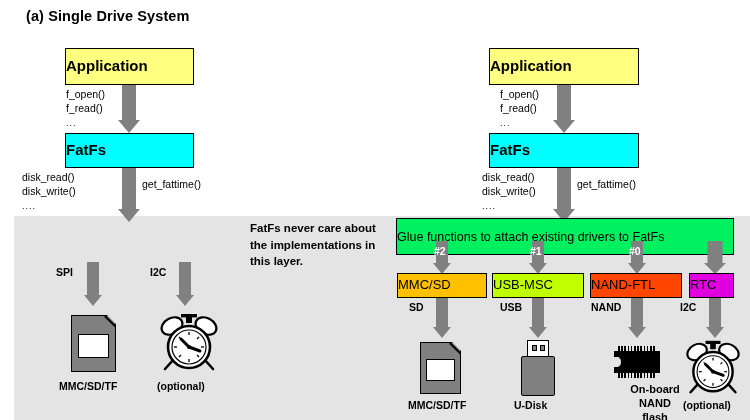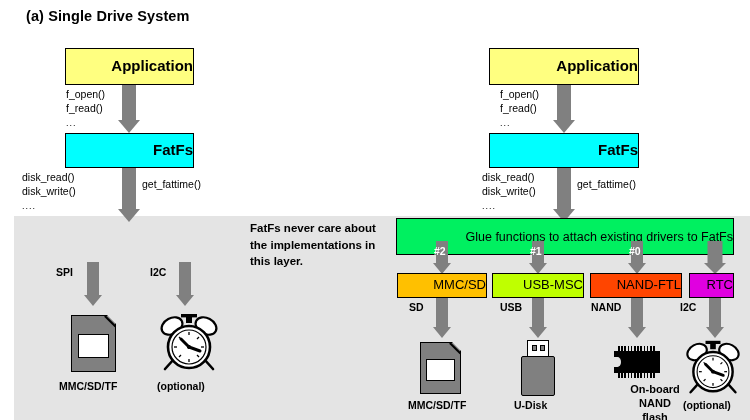--- a/index.html
+++ b/index.html
@@ -23,21 +23,21 @@
     position:absolute;
     font-size:14.5px;font-weight:bold;color:#000;
     white-space:nowrap;letter-spacing:0.1px;
   }
 
   
   .box{
     position:absolute;
     border:1.6px solid #000;
     box-sizing:border-box;
-    display:flex;align-items:center;justify-content:flex-end;
+    display:flex;align-items:center;justify-content:flex-start;
     text-align:center;
     color:#000;
     line-height:1.12;
   }
   .box.bold{font-weight:bold;}
 
   
   .lbl{
     position:absolute;
     font-size:10.5px;color:#000;white-space:nowrap;

